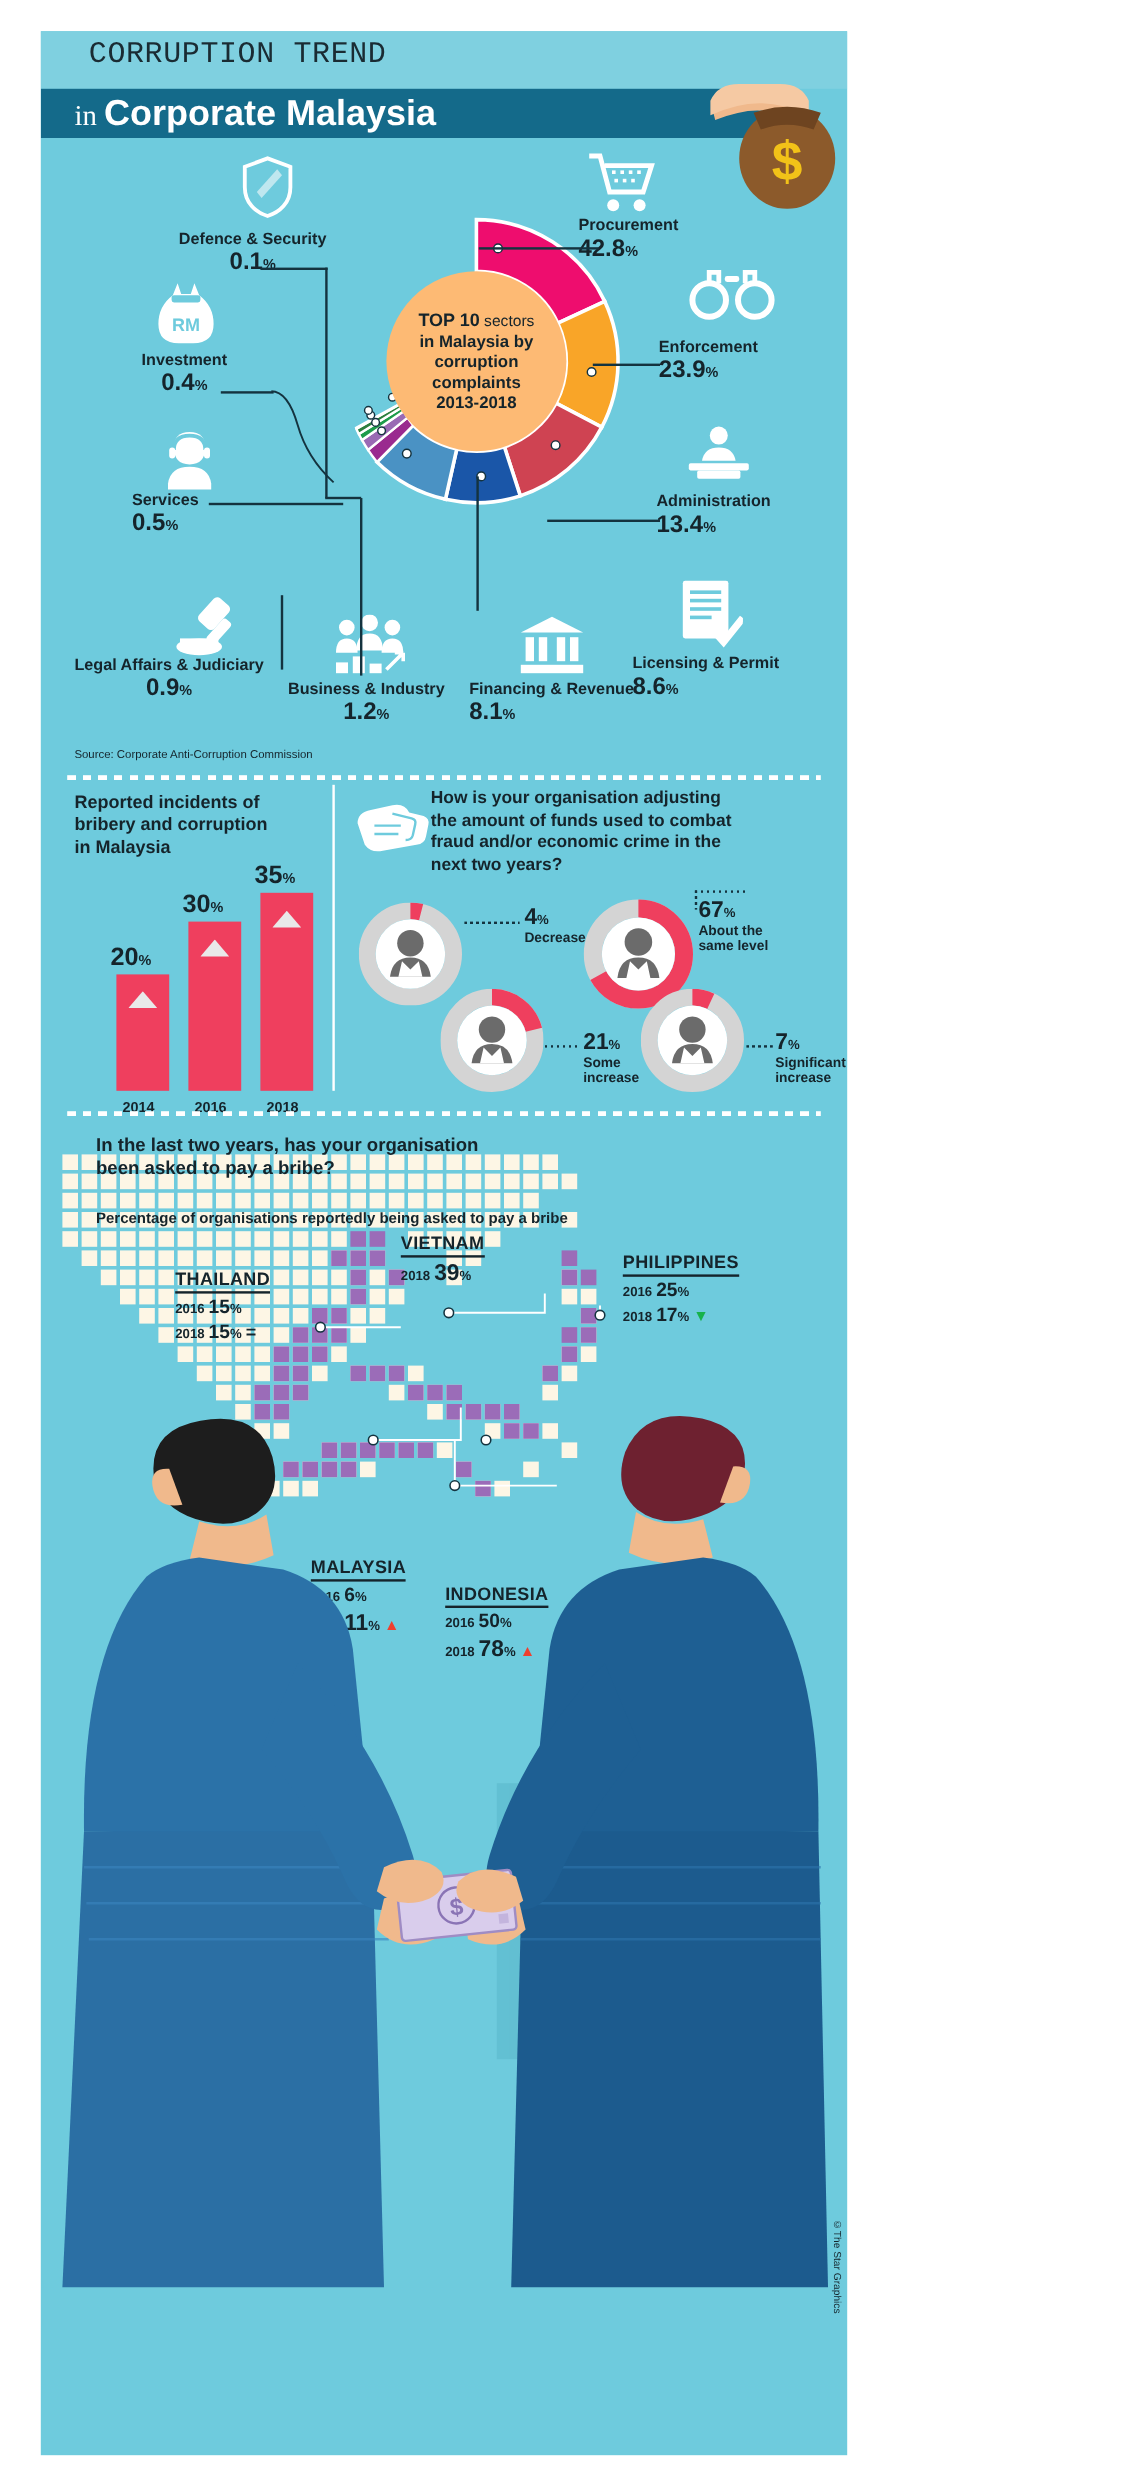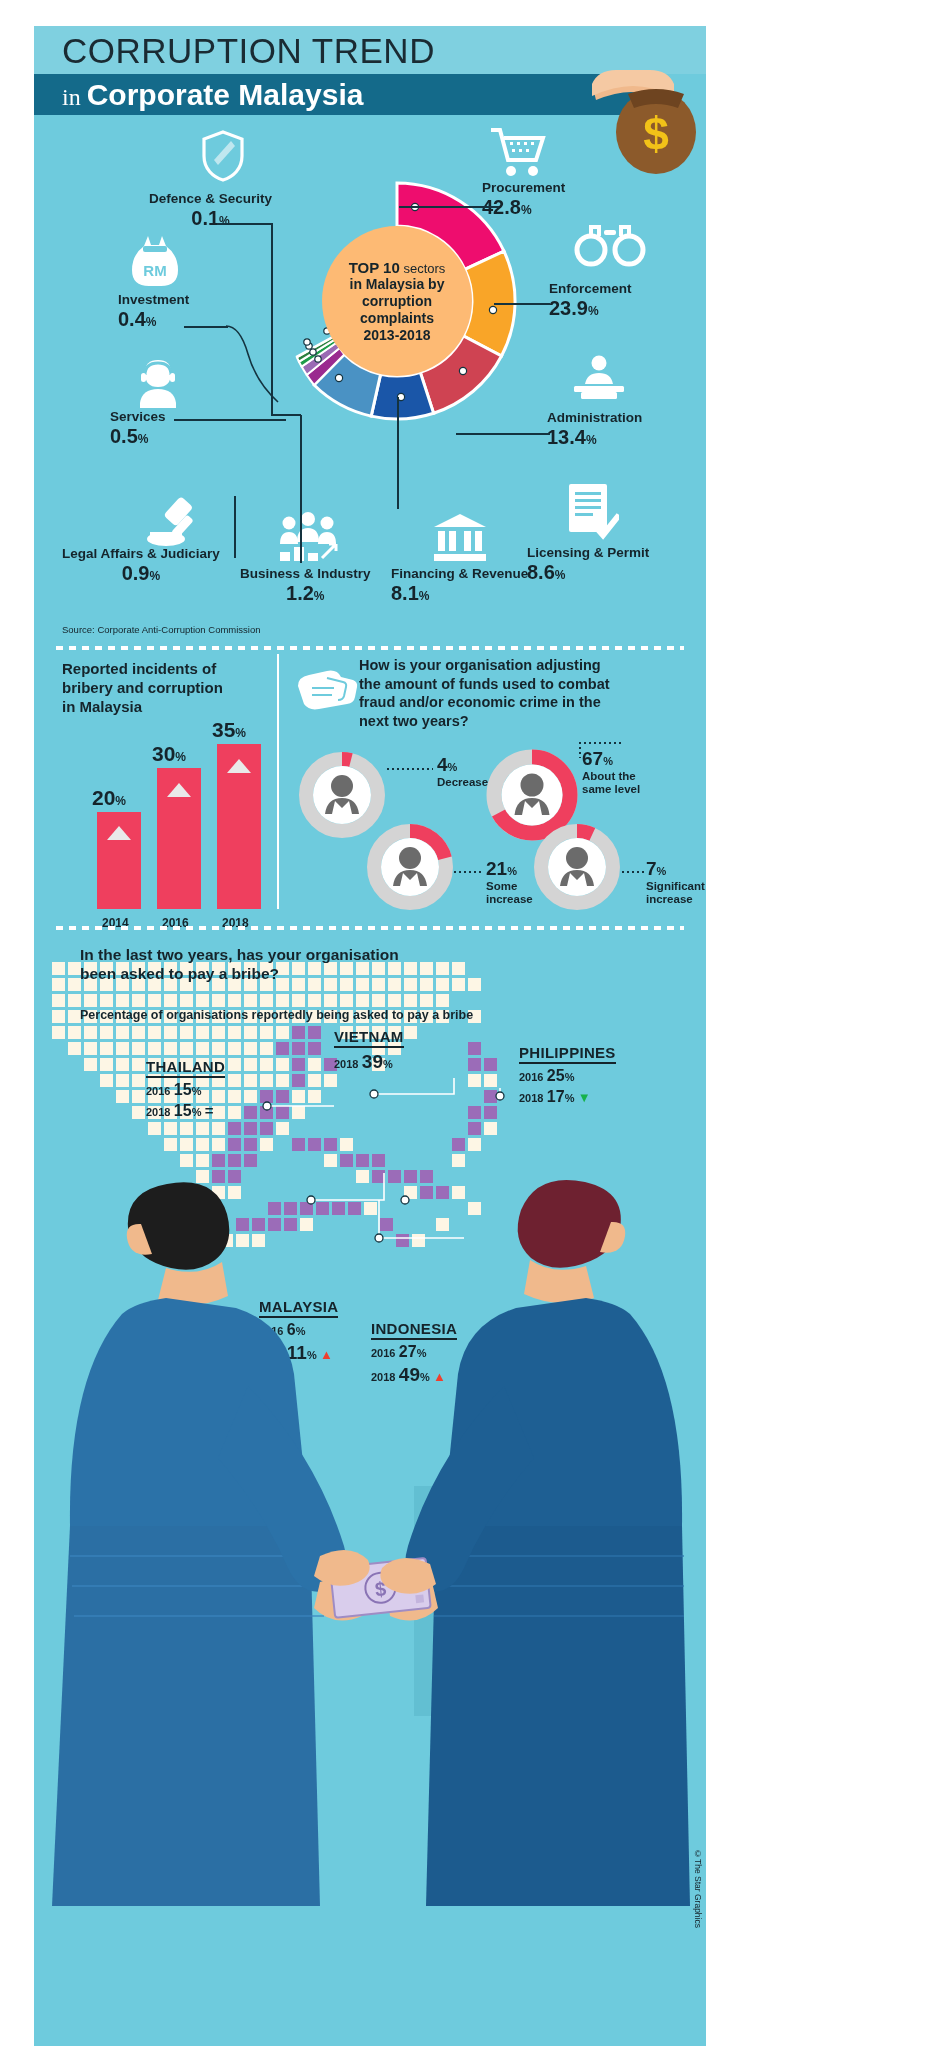--- a/index.html
+++ b/index.html
@@ -15,24 +15,24 @@
     width: 672px; height: 2020px;
     background: #6ecbdd;
     overflow: hidden;
   }
   
   .hdr-top {
     position: absolute; left: 0; top: 0; width: 672px; height: 48px;
     background: #7fd0e0;
   }
   .hdr-title1 {
-    position: absolute; left: 28px; top: 5px;
-    font-size: 35px; letter-spacing: 0.5px;
+    position: absolute; left: 40px; top: 5px;
+    font-size: 25px; letter-spacing: 0.5px;
     color: #1a2b33; font-weight: 400;
-    font-family: Liberation Sans, sans-serif;
+    font-family: Liberation Mono, monospace;
   }
   .hdr-bar {
     position: absolute; left: 0; top: 48px; width: 601px; height: 41px;
     background: #146a8a;
   }
   .hdr-title2 {
     position: absolute; left: 28px; top: 52px;
     font-size: 30px; color: #ffffff; font-weight: 700;
   }
   .hdr-title2 .light { font-weight: 400; font-size: 24px; font-family: Liberation Serif, serif; }
@@ -185,21 +185,21 @@
 
   <div class="ico" style="left:96px;top:206px;">
     <svg width="50" height="58" viewBox="0 0 50 58">
       <path d="M18 4 l3 9 h8 l3-9 l4 10 q12 9 12 24 q0 16-17 16 h-12 q-17 0-17-16 q0-15 12-24 z" fill="#ffffff"></path>
       <rect x="13" y="14" width="24" height="6" rx="2" fill="#6ecbdd"></rect>
       <text x="25" y="44" font-family="Liberation Sans, sans-serif" font-size="15" font-weight="700" fill="#6ecbdd" text-anchor="middle">RM</text>
     </svg>
   </div>
   <div class="lbl" style="left:84px;top:267px;">
     <div class="name">Investment</div>
-    <div class="val" style=""><span>0.4</span><span class="pc">%</span></div>
+    <div class="val" style="text-align:center"><span>0.4</span><span class="pc">%</span></div>
   </div>
   <div class="leader" style="left:150px;top:300px;width:44px;height:1.6px;"></div>
   <svg style="position:absolute;left:192px;top:296px;" width="58" height="86">
       <path d="M0 4 q14 0 22 28 t30 48" fill="none" stroke="#14333f" stroke-width="1.6"></path>
     </svg>
 
   <div class="ico" style="left:100px;top:330px;">
     <svg width="48" height="56" viewBox="0 0 48 56">
       <path d="M24 4 q13 0 13 13 q0 14-13 14 q-13 0-13-14 q0-13 13-13z" fill="#ffffff"></path>
       <path d="M11 19 q0-12 13-12 q13 0 13 12" fill="none" stroke="#6ecbdd" stroke-width="3"></path>
@@ -811,22 +811,22 @@
   </div>
 
   <div class="cbox" style="left:225px;top:1272px;">
     <div class="cname">MALAYSIA</div>
     <div class="row"><span class="y">2016</span> <span class="v">6</span><span class="v"><span class="pc">%</span></span></div>
     <div class="row"><span class="y">2018</span> <span class="v" style="font-size:19px">11</span><span class="v"><span class="pc">%</span></span> <span class="tri-up">▲</span></div>
   </div>
 
   <div class="cbox" style="left:337px;top:1294px;">
     <div class="cname">INDONESIA</div>
-    <div class="row"><span class="y">2016</span> <span class="v">27</span><span class="v"><span class="pc">%</span></span></div>
-    <div class="row"><span class="y">2018</span> <span class="v" style="font-size:19px">49</span><span class="v"><span class="pc">%</span></span> <span class="tri-up">▲</span></div>
+    <div class="row"><span class="y">2016</span> <span class="v">50</span><span class="v"><span class="pc">%</span></span></div>
+    <div class="row"><span class="y">2018</span> <span class="v" style="font-size:19px">78</span><span class="v"><span class="pc">%</span></span> <span class="tri-up">▲</span></div>
   </div>
 
   <svg style="position:absolute;left:0;top:1060px;" width="672" height="960">
 
     <g fill="#5fbccf" opacity="0.75">
       <rect x="430" y="330" width="60" height="300"></rect>
       <rect x="495" y="370" width="50" height="260"></rect>
       <rect x="550" y="300" width="70" height="330"></rect>
       <rect x="380" y="400" width="44" height="230"></rect>
     </g>

